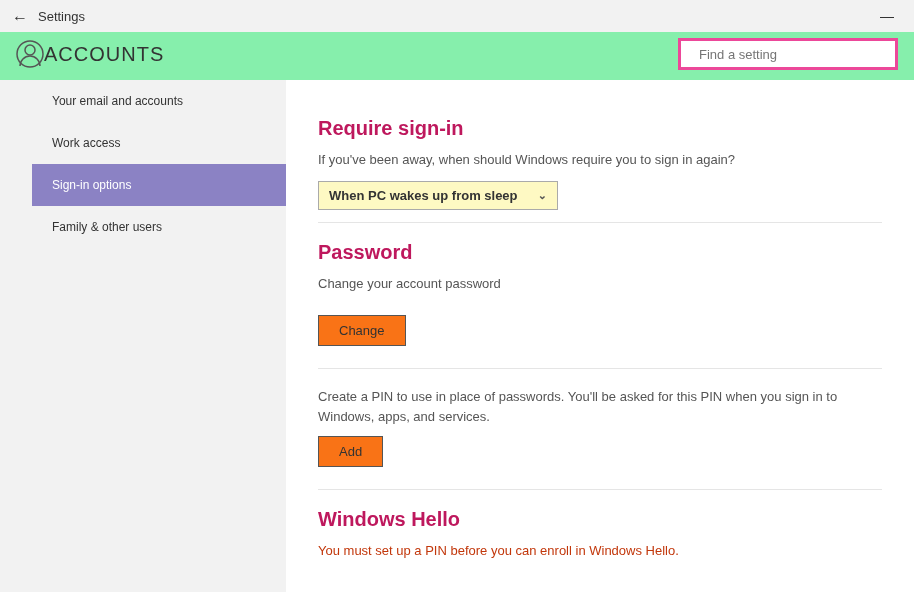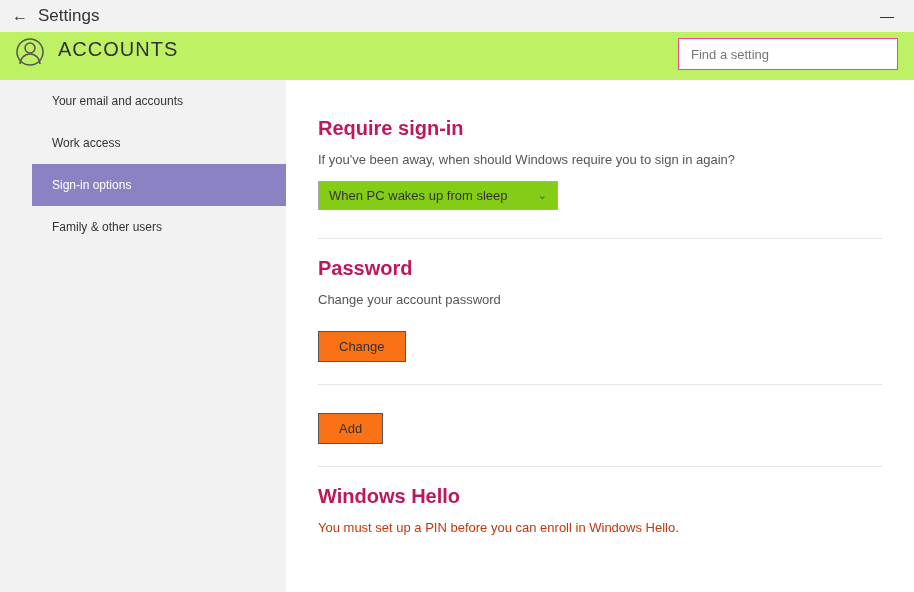--- a/index.html
+++ b/index.html
@@ -30,59 +30,58 @@
     .title-bar-back {
       cursor: pointer;
       font-size: 16px;
       color: #333;
       background: none;
       border: none;
       display: flex;
       align-items: center;
     }
     .title-bar-title {
-      font-size: 17px;
+      font-size: 13px;
       color: #333;
     }
     .title-bar-min {
       background: none;
       border: none;
       cursor: pointer;
       font-size: 14px;
       color: #333;
       padding: 0 8px;
     }
 
     
     .header {
-      background: #bef264;
+      background: #86efac;
       padding: 6px 16px 10px 16px;
       display: flex;
-      align-items: flex-start;
-      gap: 14px;
+      align-items: center;
     }
     .header-icon {
       width: 28px;
       height: 28px;
       color: #555;
     }
     .header-title {
       font-size: 20px;
       font-weight: 300;
       color: #333;
       letter-spacing: 1px;
       text-transform: uppercase;
     }
     .search-bar {
       margin-left: auto;
       background: #fff;
-      border: 1px solid #ec4899;
+      border: 3px solid #ec4899;
       height: 32px;
       width: 220px;
-      padding: 0 12px;
+      padding: 0 18px;
       font-size: 13px;
       color: #888;
       outline: none;
     }
 
     
     .main {
       display: flex;
       flex: 1;
       overflow: hidden;
@@ -126,28 +125,29 @@
     .section-desc {
       font-size: 13px;
       color: #555;
       margin-bottom: 14px;
     }
 
     .dropdown {
       display: flex;
       align-items: center;
       border: 1px solid #aaa;
-      background: #84cc16;
+      background: #fef9c3;
       padding: 6px 10px;
       width: 240px;
       font-size: 13px;
       color: #333;
       cursor: pointer;
-      margin-bottom: 28px;
+      margin-bottom: 12px;
       justify-content: space-between;
+      font-weight: bold;
     }
     .dropdown-arrow {
       font-size: 11px;
       color: #555;
     }
 
     .section-separator {
       border: none;
       border-top: 1px solid #e5e5e5;
       margin: 10px 0 18px 0;
@@ -234,20 +234,21 @@
 
     <div>
       <div class="section-title">Password</div>
       <div class="section-desc">Change your account password</div>
       <button class="btn btn-active">Change</button>
     </div>
 
     <hr class="section-separator" style="margin-top:22px;">
 
     <div>
+      <div class="pin-desc">Create a PIN to use in place of passwords. You'll be asked for this PIN when you sign in to Windows, apps, and services.</div>
       <button class="btn btn-active">Add</button>
     </div>
 
     <hr class="section-separator" style="margin-top:22px;">
 
     <div>
       <div class="section-title">Windows Hello</div>
       <div class="windows-hello-warning">You must set up a PIN before you can enroll in Windows Hello.</div>
     </div>
 

